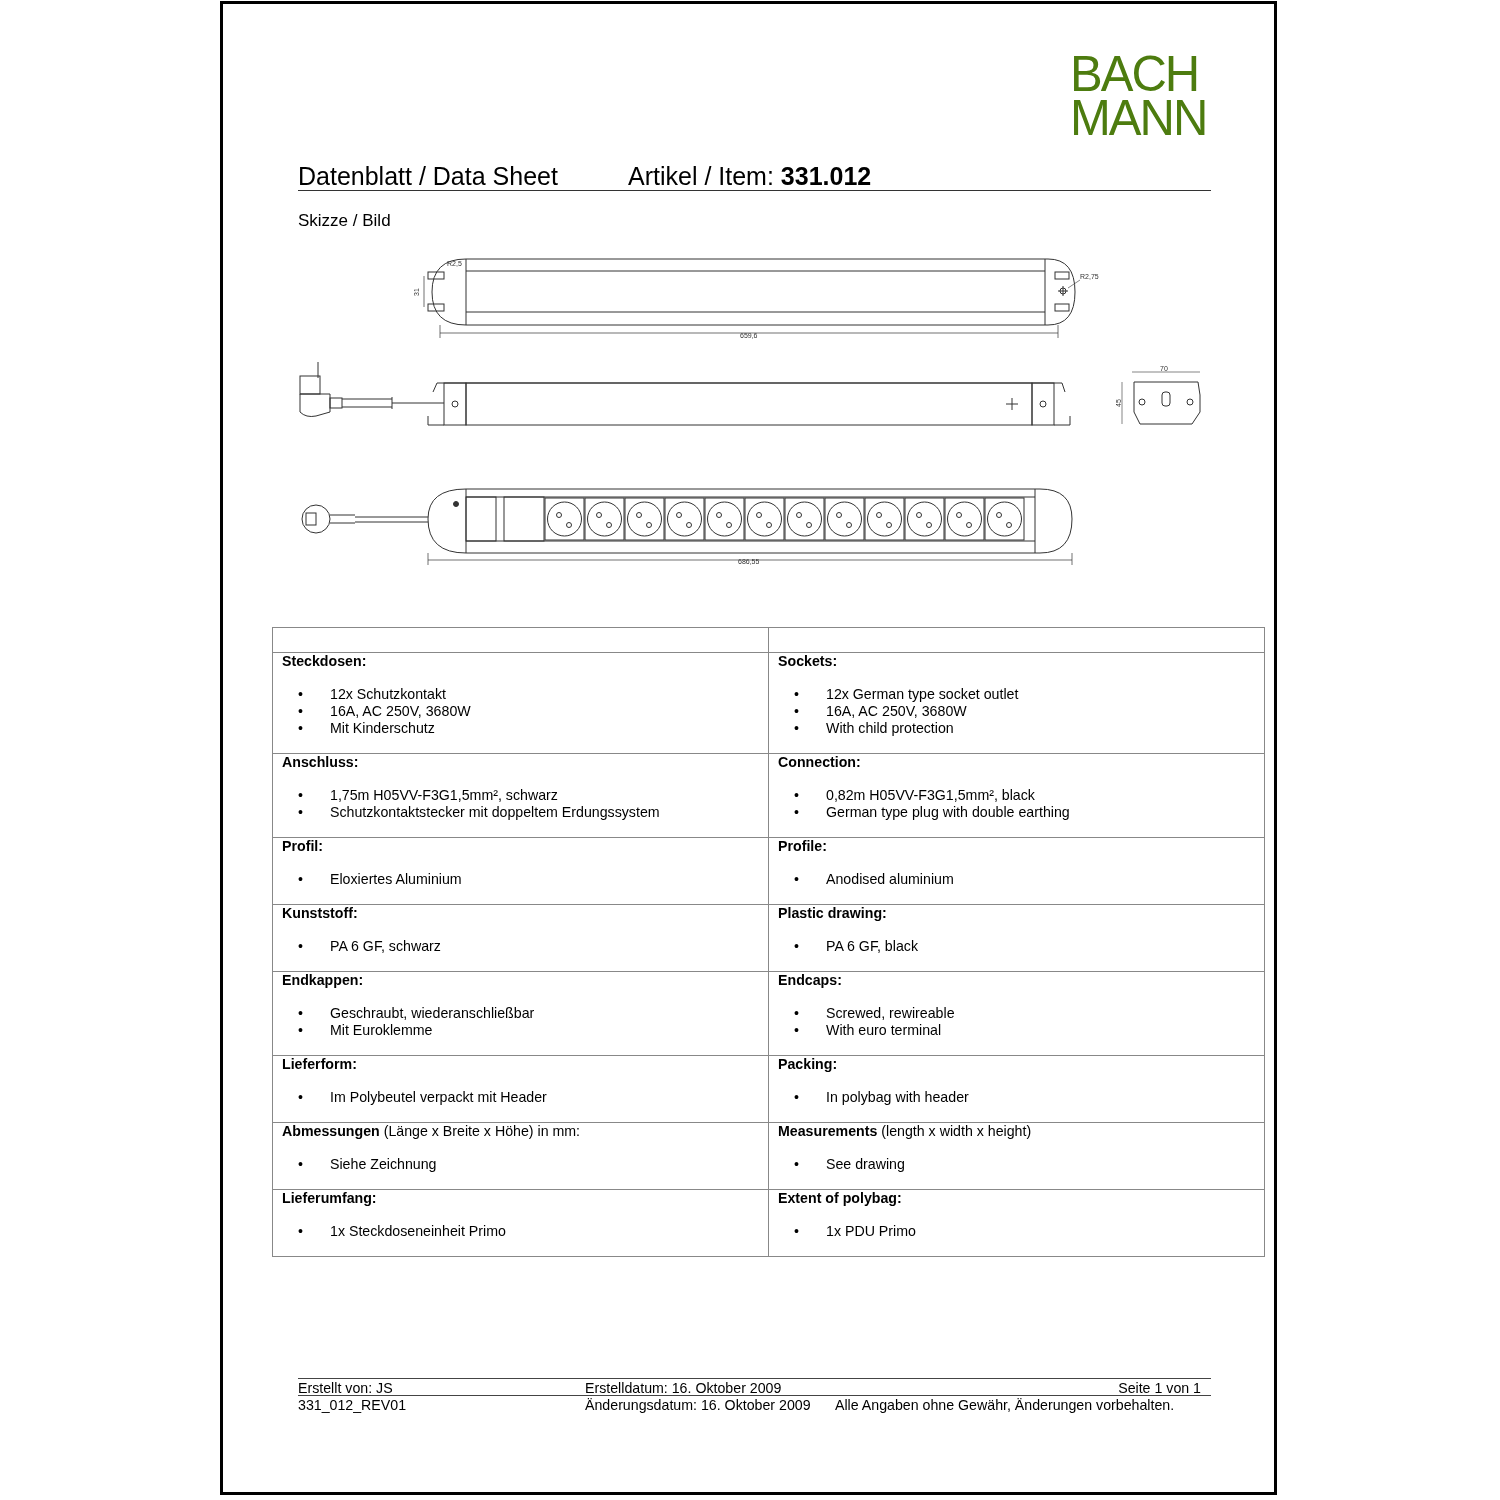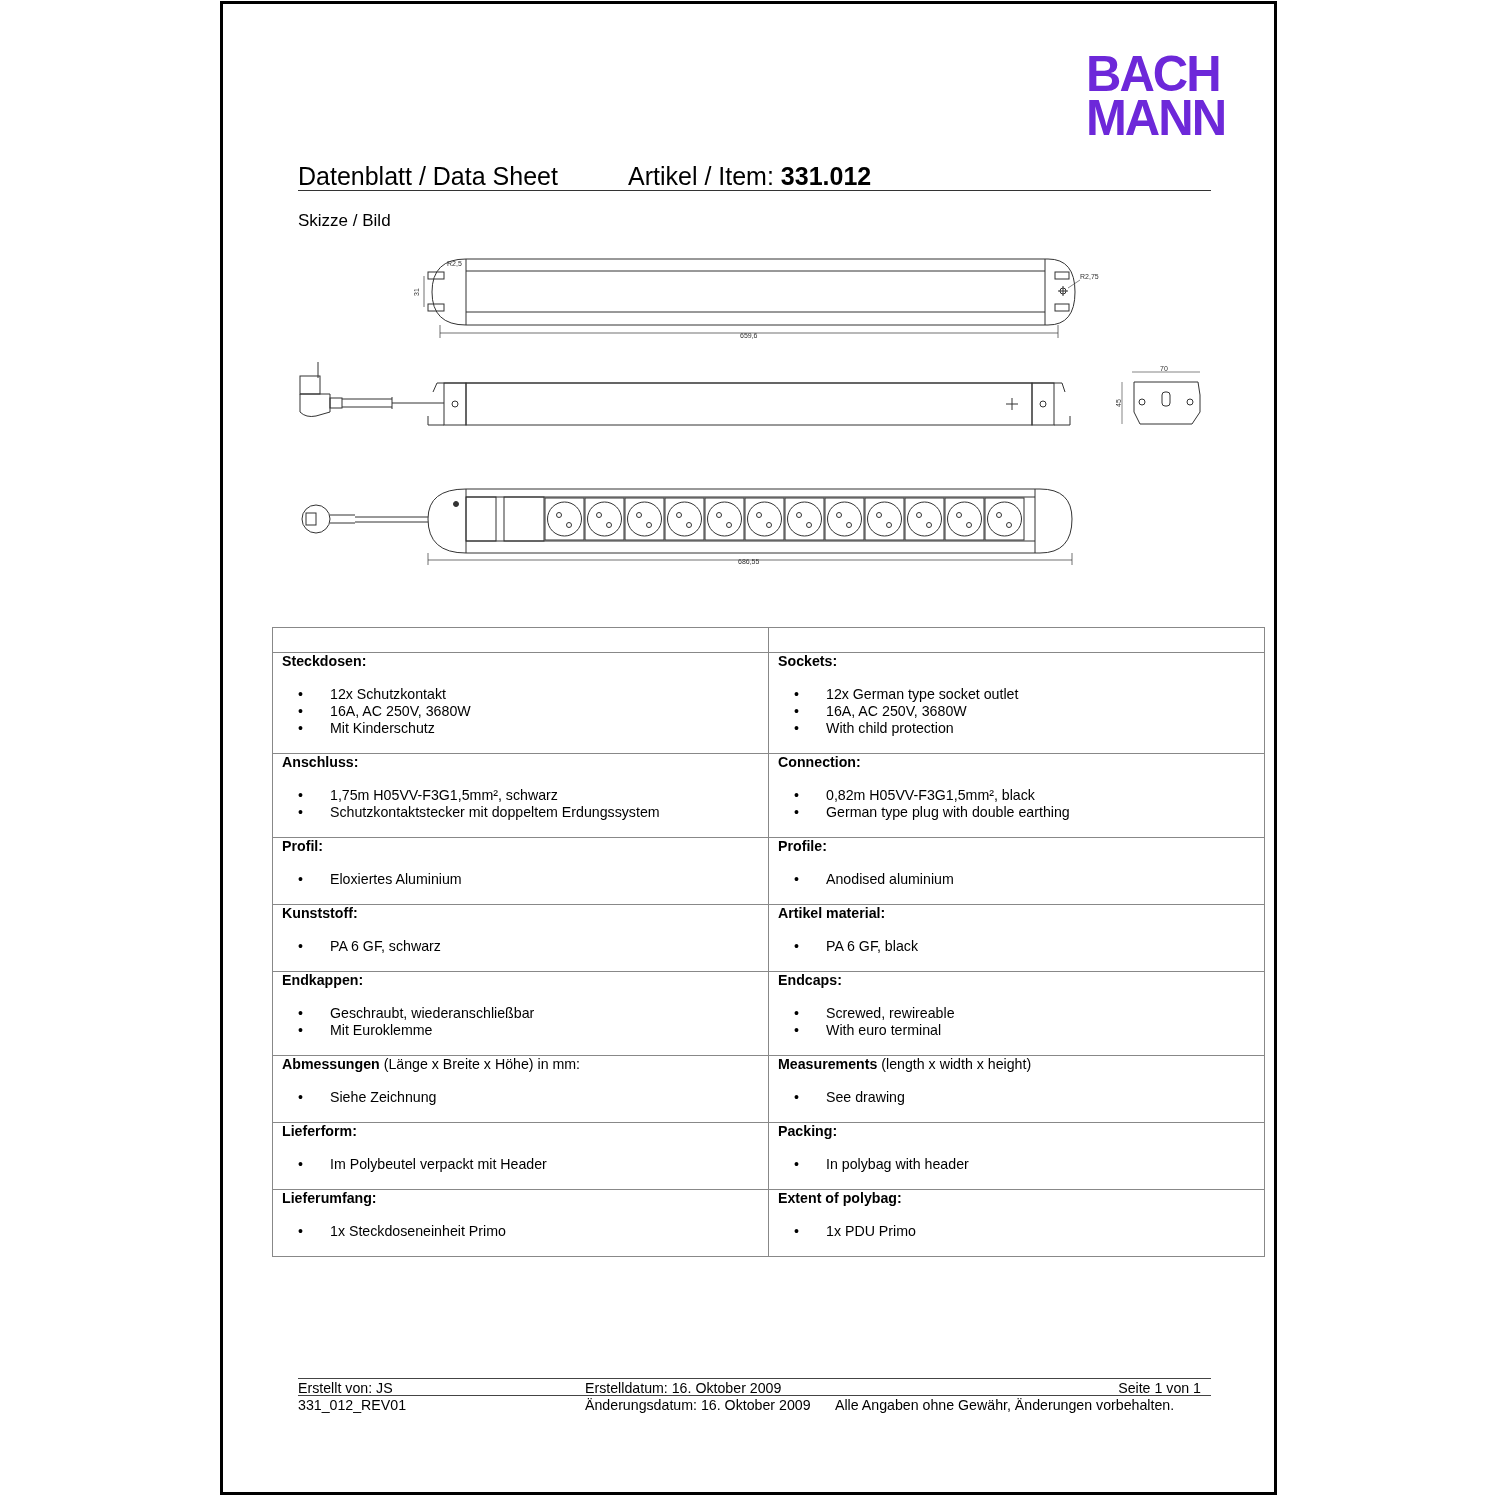--- a/index.html
+++ b/index.html
@@ -1,21 +1,21 @@
 <!DOCTYPE html>
 <html><head>
 <meta charset="utf-8">
 <style>
   html, body { margin:0; padding:0; background:#ffffff; }
   body { width:1500px; height:1500px; position:relative; overflow:hidden;
          font-family:"Liberation Sans", sans-serif; color:#000; }
   .page-frame { position:absolute; left:220px; top:1px; width:1057px; height:1494px;
                 border:3px solid #000; box-sizing:border-box; }
-  .logo { position:absolute; left:1070px; top:52px; color:#6d28d9; font-weight:bold;
-          font-size:50px; line-height:44px; letter-spacing:-2px; font-family:"Liberation Sans", sans-serif;margin-left:16px; }
+  .logo { position:absolute; left:1070px; top:52px; color:#4d7c0f; font-weight:normal;
+          font-size:50px; line-height:44px; letter-spacing:-2px; font-family:"Liberation Sans", sans-serif; }
   .logo div { transform:scaleX(0.98); transform-origin:left; }
   .title-row { position:absolute; left:298px; top:160px; width:913px; height:30px;
                border-bottom:1.5px solid #333; }
   .title-left { position:absolute; left:0; top:2px; font-size:25px; }
   .title-right { position:absolute; left:330px; top:2px; font-size:25px; }
   .title-right b { font-weight:bold;margin-top:40px; }
   .sketch-label { position:absolute; left:298px; top:211px; font-size:17px; }
   svg.drawing { position:absolute; left:0; top:0; }
   table.spec { position:absolute; left:272px; top:627px; width:993px; border-collapse:collapse;
                font-size:14.2px; line-height:17px; }
@@ -265,21 +265,21 @@
   </tr>
 
   <tr>
     <td>
       <div class="sec-title">Kunststoff:</div>
       <ul class="bl">
             <li>PA 6 GF, schwarz</li>
           </ul>
     </td>
     <td>
-      <div class="sec-title">Artikel material:</div>
+      <div class="sec-title">Plastic drawing:</div>
       <ul class="bl">
             <li>PA 6 GF, black</li>
           </ul>
     </td>
   </tr>
 
   <tr>
     <td>
       <div class="sec-title">Endkappen:</div>
       <ul class="bl">
@@ -291,44 +291,44 @@
       <div class="sec-title">Endcaps:</div>
       <ul class="bl">
         <li>Screwed, rewireable</li>
         <li>With euro terminal</li>
       </ul>
     </td>
   </tr>
 
   <tr>
     <td>
+      <div class="sec-title">Lieferform:</div>
+      <ul class="bl">
+            <li>Im Polybeutel verpackt mit Header</li>
+          </ul>
+    </td>
+    <td>
+      <div class="sec-title">Packing:</div>
+      <ul class="bl">
+            <li>In polybag with header</li>
+          </ul>
+    </td>
+  </tr>
+
+  <tr>
+    <td>
       <div class="sec-title"><span>Abmessungen</span><span class="normal"> (Länge x Breite x Höhe) in mm:</span></div>
       <ul class="bl">
             <li>Siehe Zeichnung</li>
           </ul>
     </td>
     <td>
       <div class="sec-title"><span>Measurements</span><span class="normal"> (length x width x height)</span></div>
       <ul class="bl">
             <li>See drawing</li>
-          </ul>
-    </td>
-  </tr>
-
-  <tr>
-    <td>
-      <div class="sec-title">Lieferform:</div>
-      <ul class="bl">
-            <li>Im Polybeutel verpackt mit Header</li>
-          </ul>
-    </td>
-    <td>
-      <div class="sec-title">Packing:</div>
-      <ul class="bl">
-            <li>In polybag with header</li>
           </ul>
     </td>
   </tr>
 
   <tr>
     <td>
       <div class="sec-title">Lieferumfang:</div>
       <ul class="bl">
             <li>1x Steckdoseneinheit Primo</li>
           </ul>

